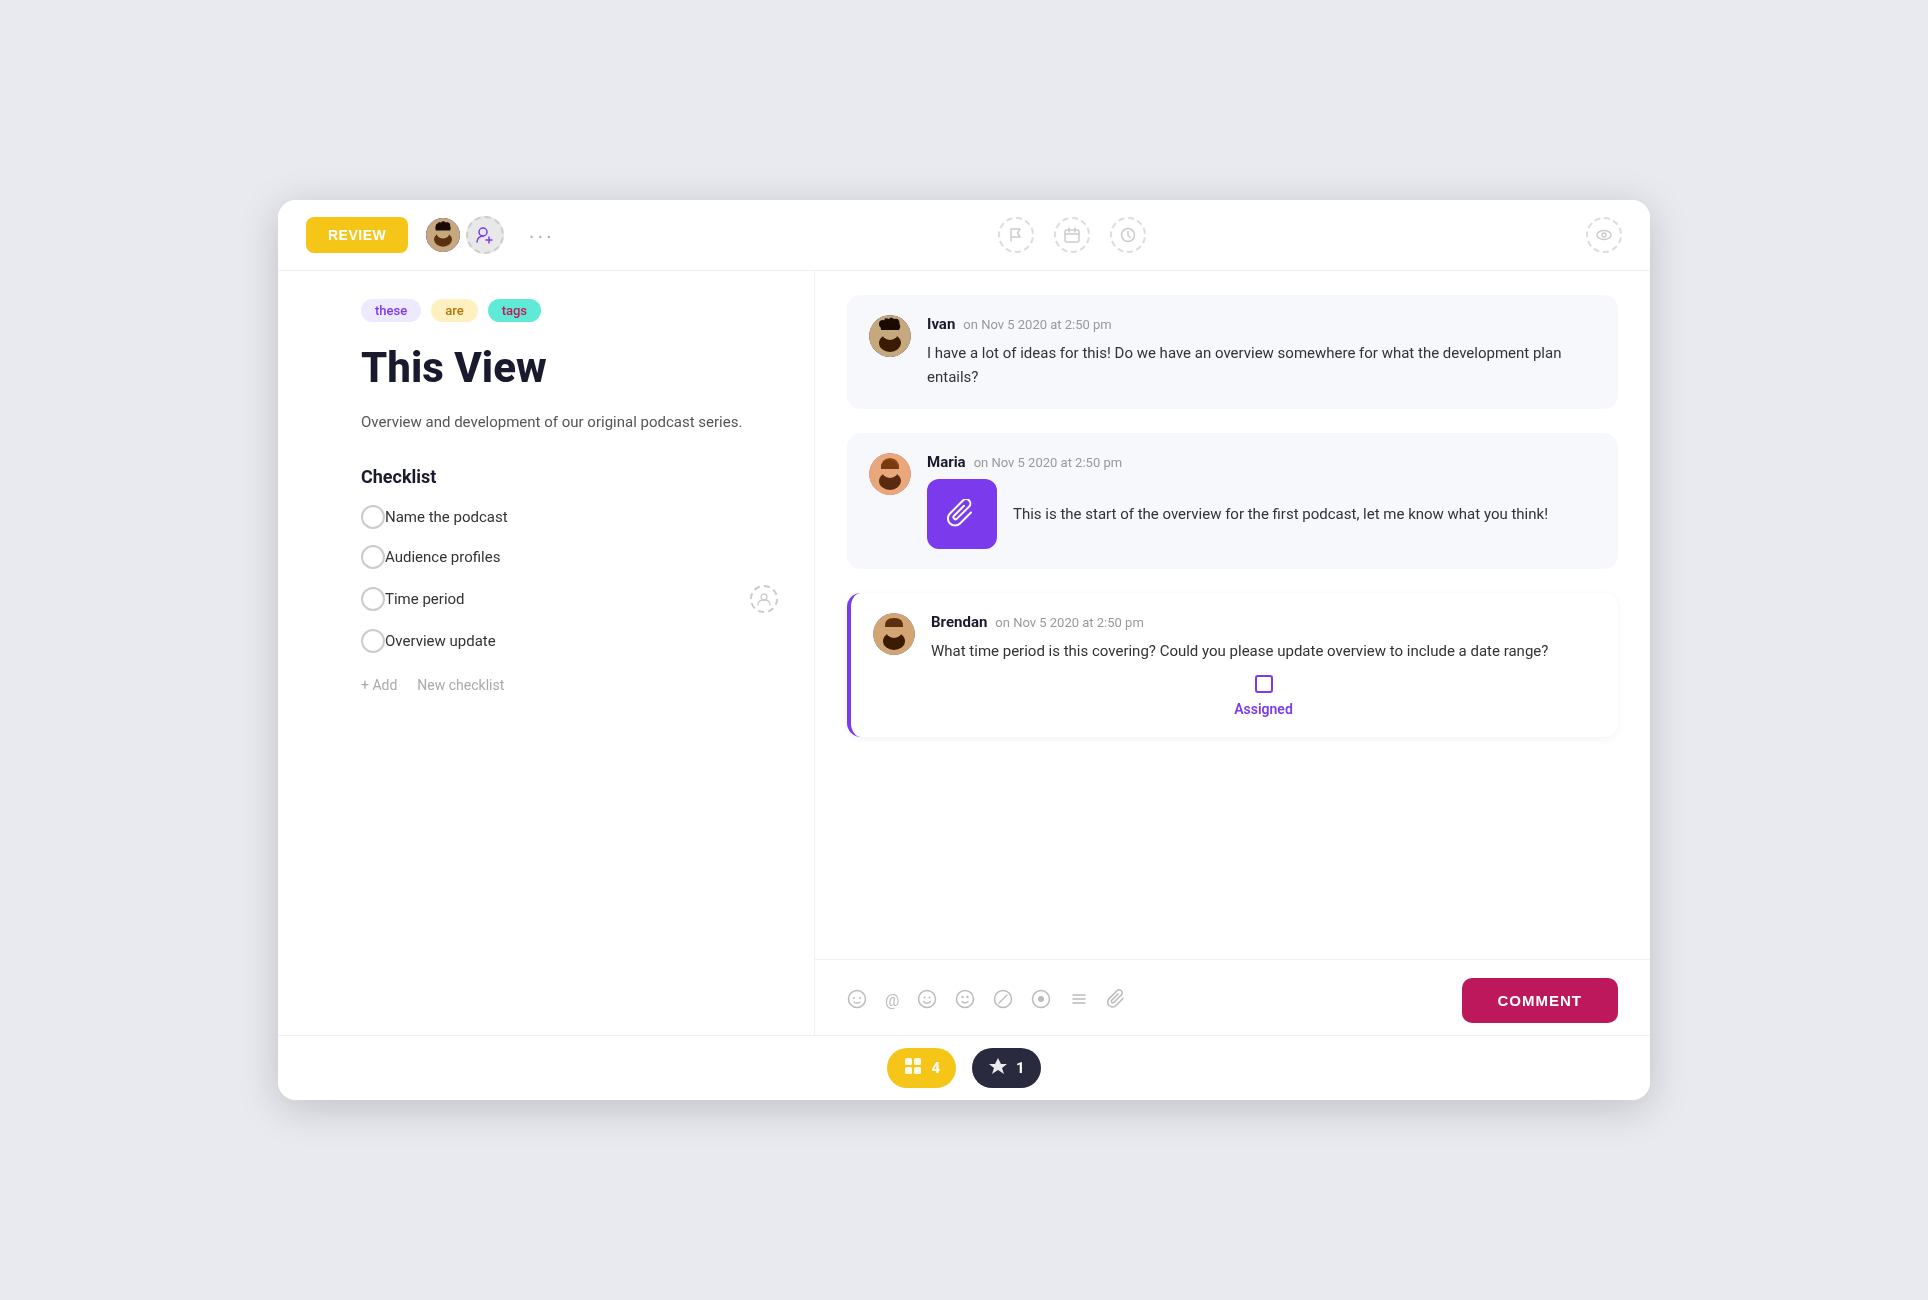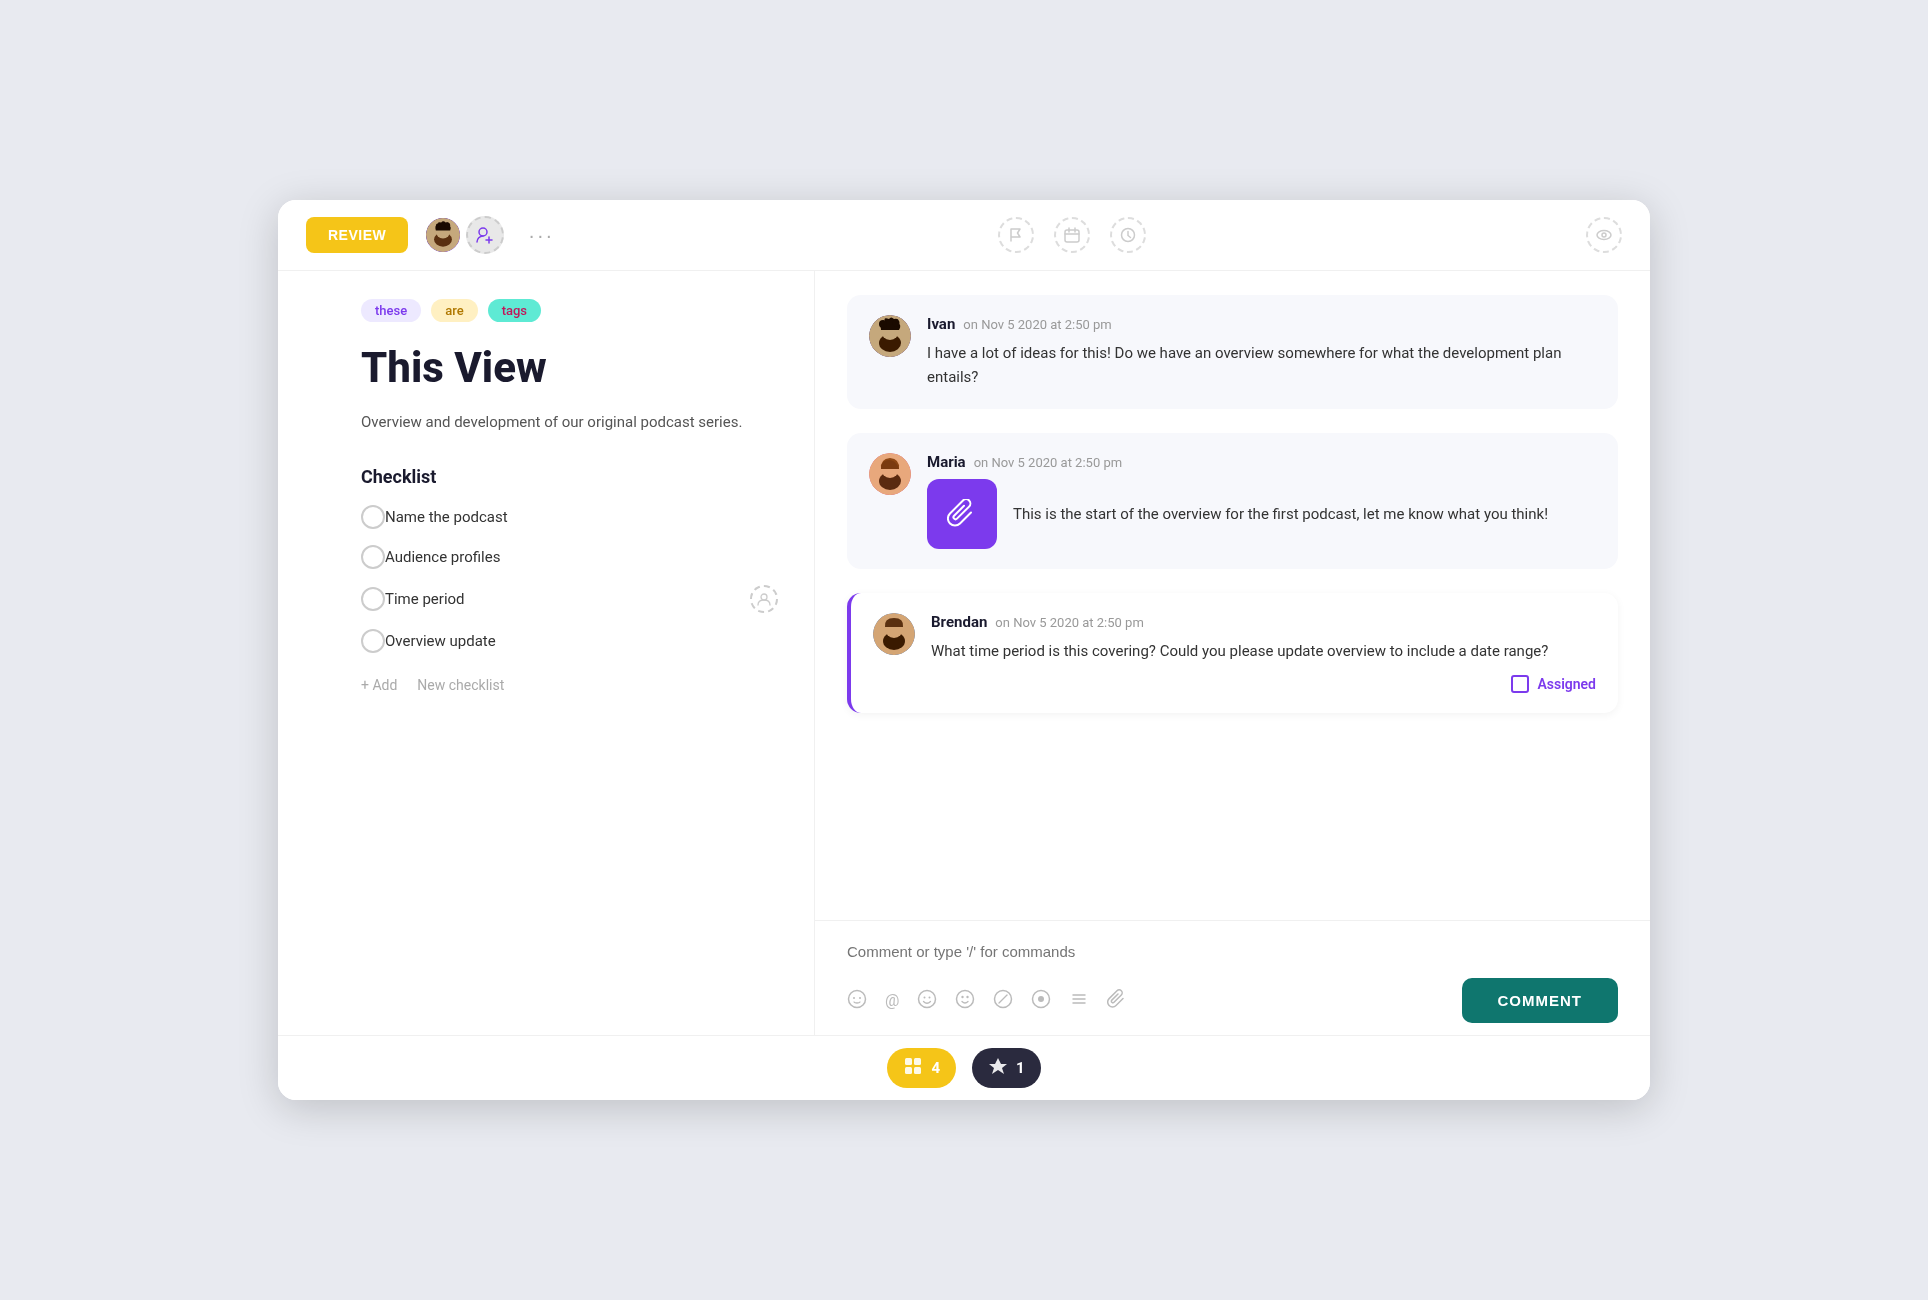--- a/index.html
+++ b/index.html
@@ -282,20 +282,21 @@
       font-size: 28px;
       color: #fff;
       flex-shrink: 0;
     }
     .assigned-row {
       display: flex;
       justify-content: flex-end;
       align-items: center;
       gap: 8px;
       margin-top: 12px;
+      flex-direction: column;
     }
     .assigned-checkbox {
       width: 18px;
       height: 18px;
       border: 2px solid #7c3aed;
       border-radius: 3px;
       flex-shrink: 0;
     }
     .assigned-label {
       font-size: 14px;
@@ -322,21 +323,21 @@
       align-items: center;
       gap: 18px;
     }
     .toolbar-icon {
       color: #bbb;
       font-size: 18px;
       cursor: pointer;
     }
     .comment-submit {
       margin-left: auto;
-      background: #0f766e;
+      background: #be185d;
       color: #fff;
       font-weight: 700;
       font-size: 15px;
       padding: 14px 36px;
       border-radius: 10px;
       border: none;
       cursor: pointer;
       letter-spacing: 1px;
     }
     
@@ -551,21 +552,20 @@
             <div class="assigned-row">
               <div class="assigned-checkbox"></div>
               <span class="assigned-label">Assigned</span>
             </div>
           </div>
         </div>
 
       </div>
 
       <div class="comment-input-area">
-        <input type="text" class="comment-input" placeholder="Comment or type '/' for commands" style="">
         <div class="comment-toolbar">
 
           <span class="toolbar-icon">
             <svg width="20" height="20" viewBox="0 0 20 20" fill="none">
               <circle cx="10" cy="10" r="8.5" stroke="#bbb" stroke-width="1.5" fill="none"></circle>
               <circle cx="7" cy="9" r="1" fill="#bbb"></circle>
               <circle cx="13" cy="9" r="1" fill="#bbb"></circle>
               <path d="M7 13c0.8 1.3 5.2 1.3 6 0" stroke="#bbb" stroke-width="1.3" stroke-linecap="round" fill="none"></path>
             </svg>
           </span>

